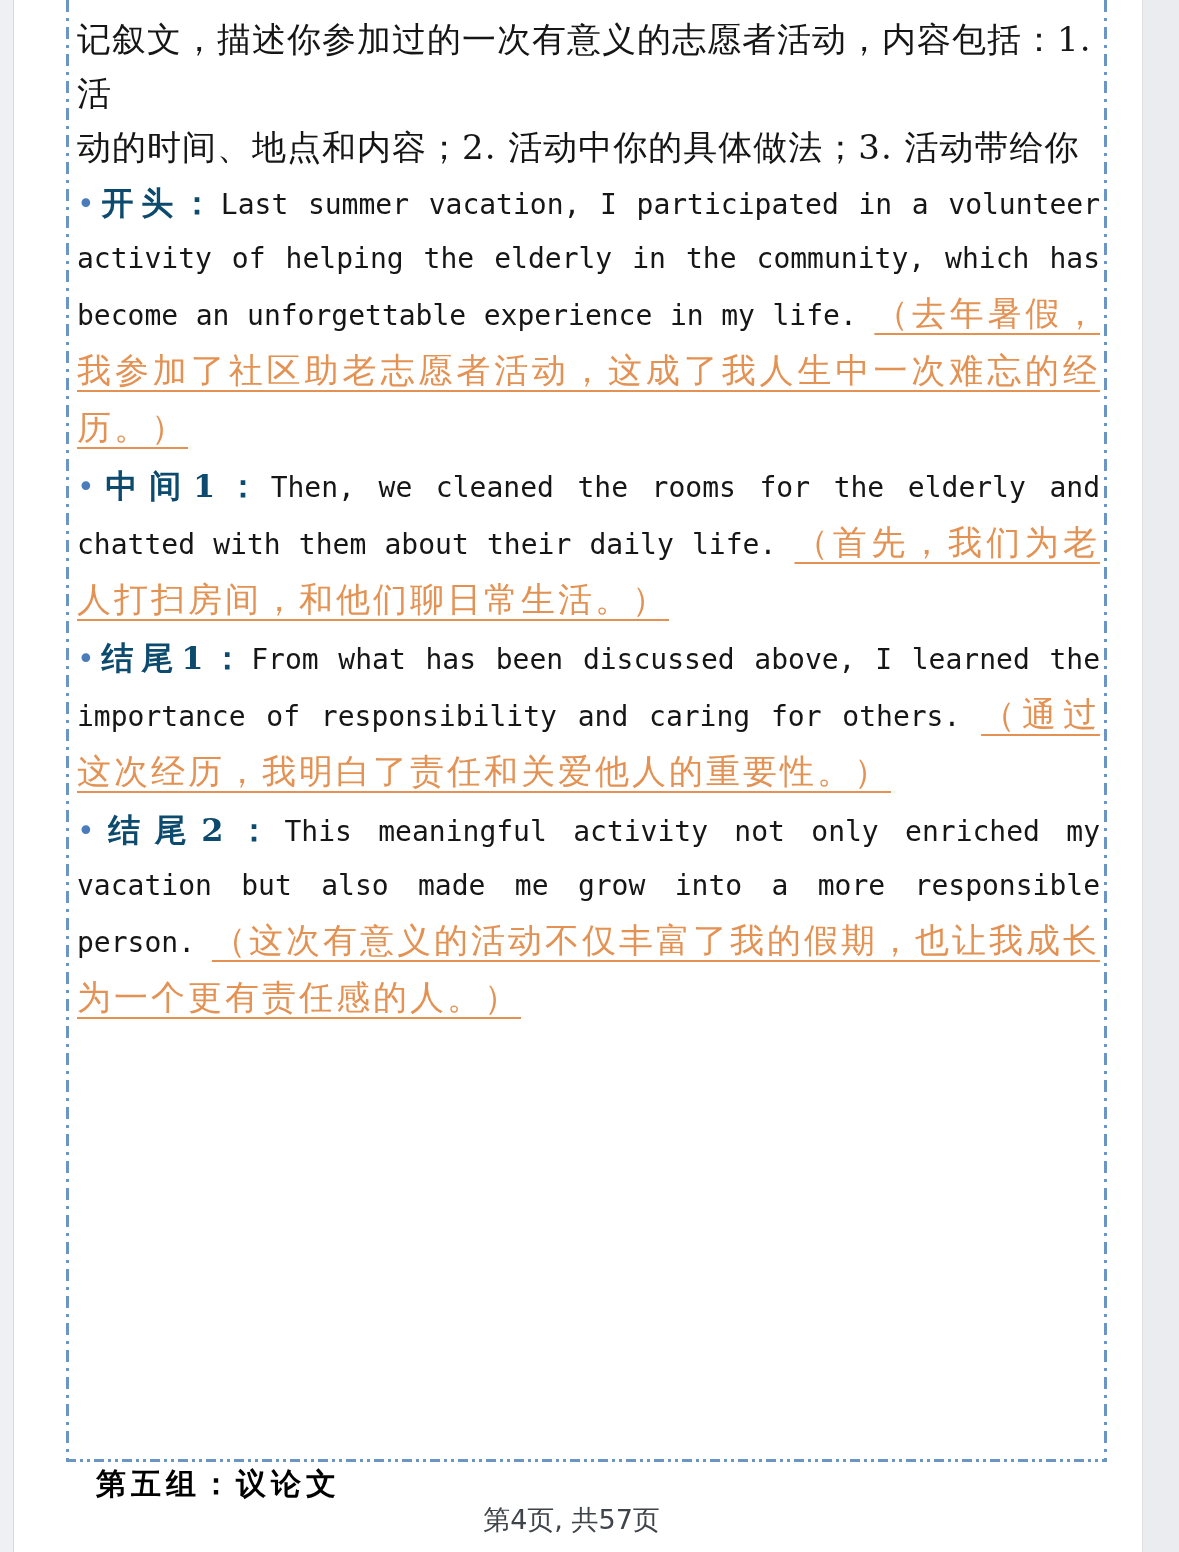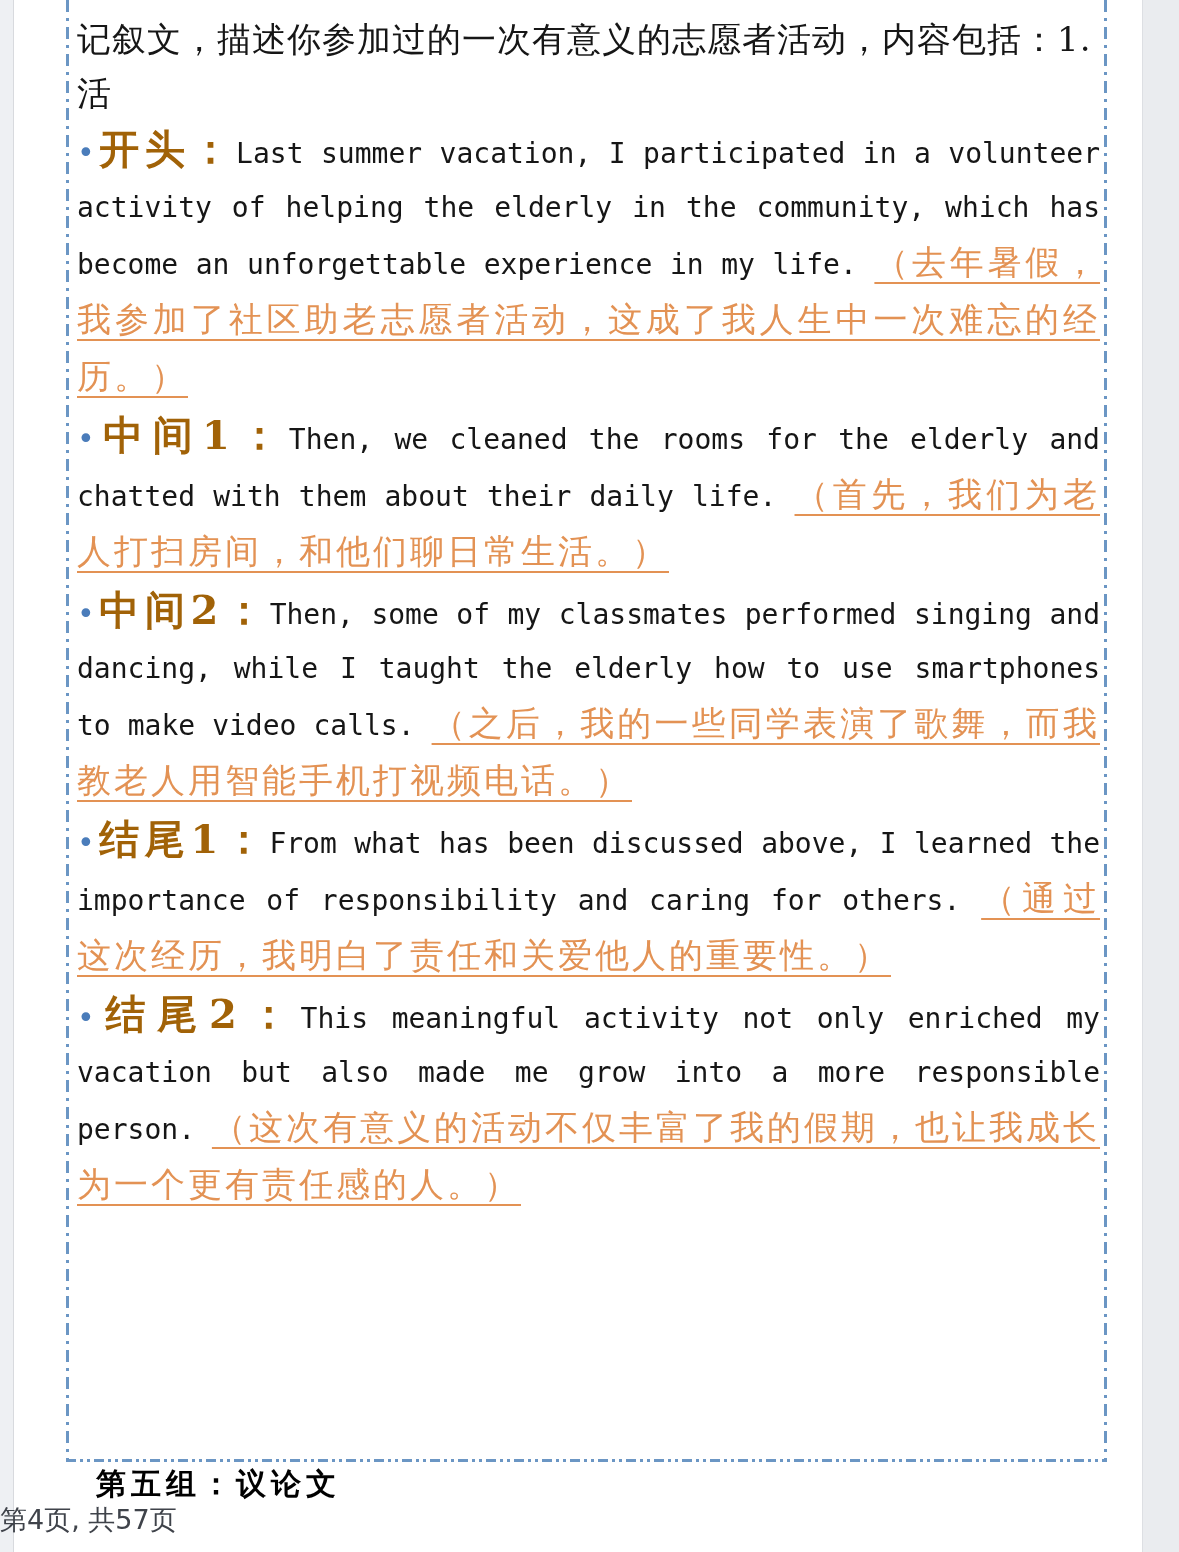--- a/index.html
+++ b/index.html
@@ -51,23 +51,23 @@
     margin:2px 0 0 0;
     text-align:justify;
     font-size:28px;line-height:54px;
   }
   .bullet{
     color:#4a7cba;font-size:30px;
     font-family:"DejaVu Sans","Liberation Sans",sans-serif;
     margin-right:4px;
   }
   .label{
-    color:#a16207;
+    color:#0c4a6e;
     font-family:"DejaVu Serif","Liberation Serif",serif;
-    font-size:40px;letter-spacing:5px;font-weight:600;
+    font-size:32px;letter-spacing:5px;font-weight:600;
   }
   .en{
     font-family:"DejaVu Sans Mono","Liberation Mono",monospace;
     font-size:28px;color:#161616;
   }
   .zh{
     font-family:"DejaVu Serif","Liberation Serif",serif;
     font-size:34px;letter-spacing:3px;
     color:#e39254;
     text-decoration:underline;
@@ -75,20 +75,21 @@
     text-underline-offset:8px;
   }
   .next-heading{
     position:absolute;left:96px;top:1464px;
     font-family:"DejaVu Serif","Liberation Serif",serif;
     font-size:30px;font-weight:700;letter-spacing:5px;
     color:#000000;white-space:nowrap;
   }
   .footer{
     position:absolute;left:0;top:1502px;width:1143px;
+    text-align:center;
     font-family:"DejaVu Sans","Liberation Sans",sans-serif;
     font-size:27px;color:#3f434a;
   }
 </style>
 </head>
 <body>
 
 <div id="page">
 
   <div class="gutter-left"></div>
@@ -96,33 +97,31 @@
 
   <div class="dash-v dash-left"></div>
   <div class="dash-v dash-right"></div>
   <div class="dash-bottom"></div>
 
   <div class="content">
 
     <div class="intro">
       <div class="intro-line">记叙文，描述你参加过的一次有意义的志愿者活动，内容包括：1.</div>
       <div class="intro-line">活</div>
+      <div class="intro-line">动的时间、地点和内容；2. 活动中你的具体做法；3. 活动带给你</div>
     </div>
 
     <p class="section">
       <span class="bullet">•</span><span class="label">开头：</span><span class="en">Last summer vacation, I participated in a volunteer activity of helping the elderly in the community, which has become an unforgettable experience in my life.</span><span class="en"> </span><span class="zh">（去年暑假，我参加了社区助老志愿者活动，这成了我人生中一次难忘的经历。）</span>
     </p>
 
     <p class="section">
       <span class="bullet">•</span><span class="label">中间1：</span><span class="en">Then, we cleaned the rooms for the elderly and chatted with them about their daily life.</span><span class="en"> </span><span class="zh">（首先，我们为老人打扫房间，和他们聊日常生活。）</span>
     </p>
 
-    <p class="section">
-      <span class="bullet">•</span><span class="label">中间2：</span><span class="en">Then, some of my classmates performed singing and dancing, while I taught the elderly how to use smartphones to make video calls.</span><span class="en"> </span><span class="zh">（之后，我的一些同学表演了歌舞，而我教老人用智能手机打视频电话。）</span>
-    </p>
 
 
     <p class="section">
       <span class="bullet">•</span><span class="label">结尾1：</span><span class="en">From what has been discussed above, I learned the importance of responsibility and caring for others.</span><span class="en"> </span><span class="zh">（通过这次经历，我明白了责任和关爱他人的重要性。）</span>
     </p>
 
     <p class="section">
       <span class="bullet">•</span><span class="label">结尾2：</span><span class="en">This meaningful activity not only enriched my vacation but also made me grow into a more responsible person.</span><span class="en"> </span><span class="zh">（这次有意义的活动不仅丰富了我的假期，也让我成长为一个更有责任感的人。）</span>
     </p>
 

